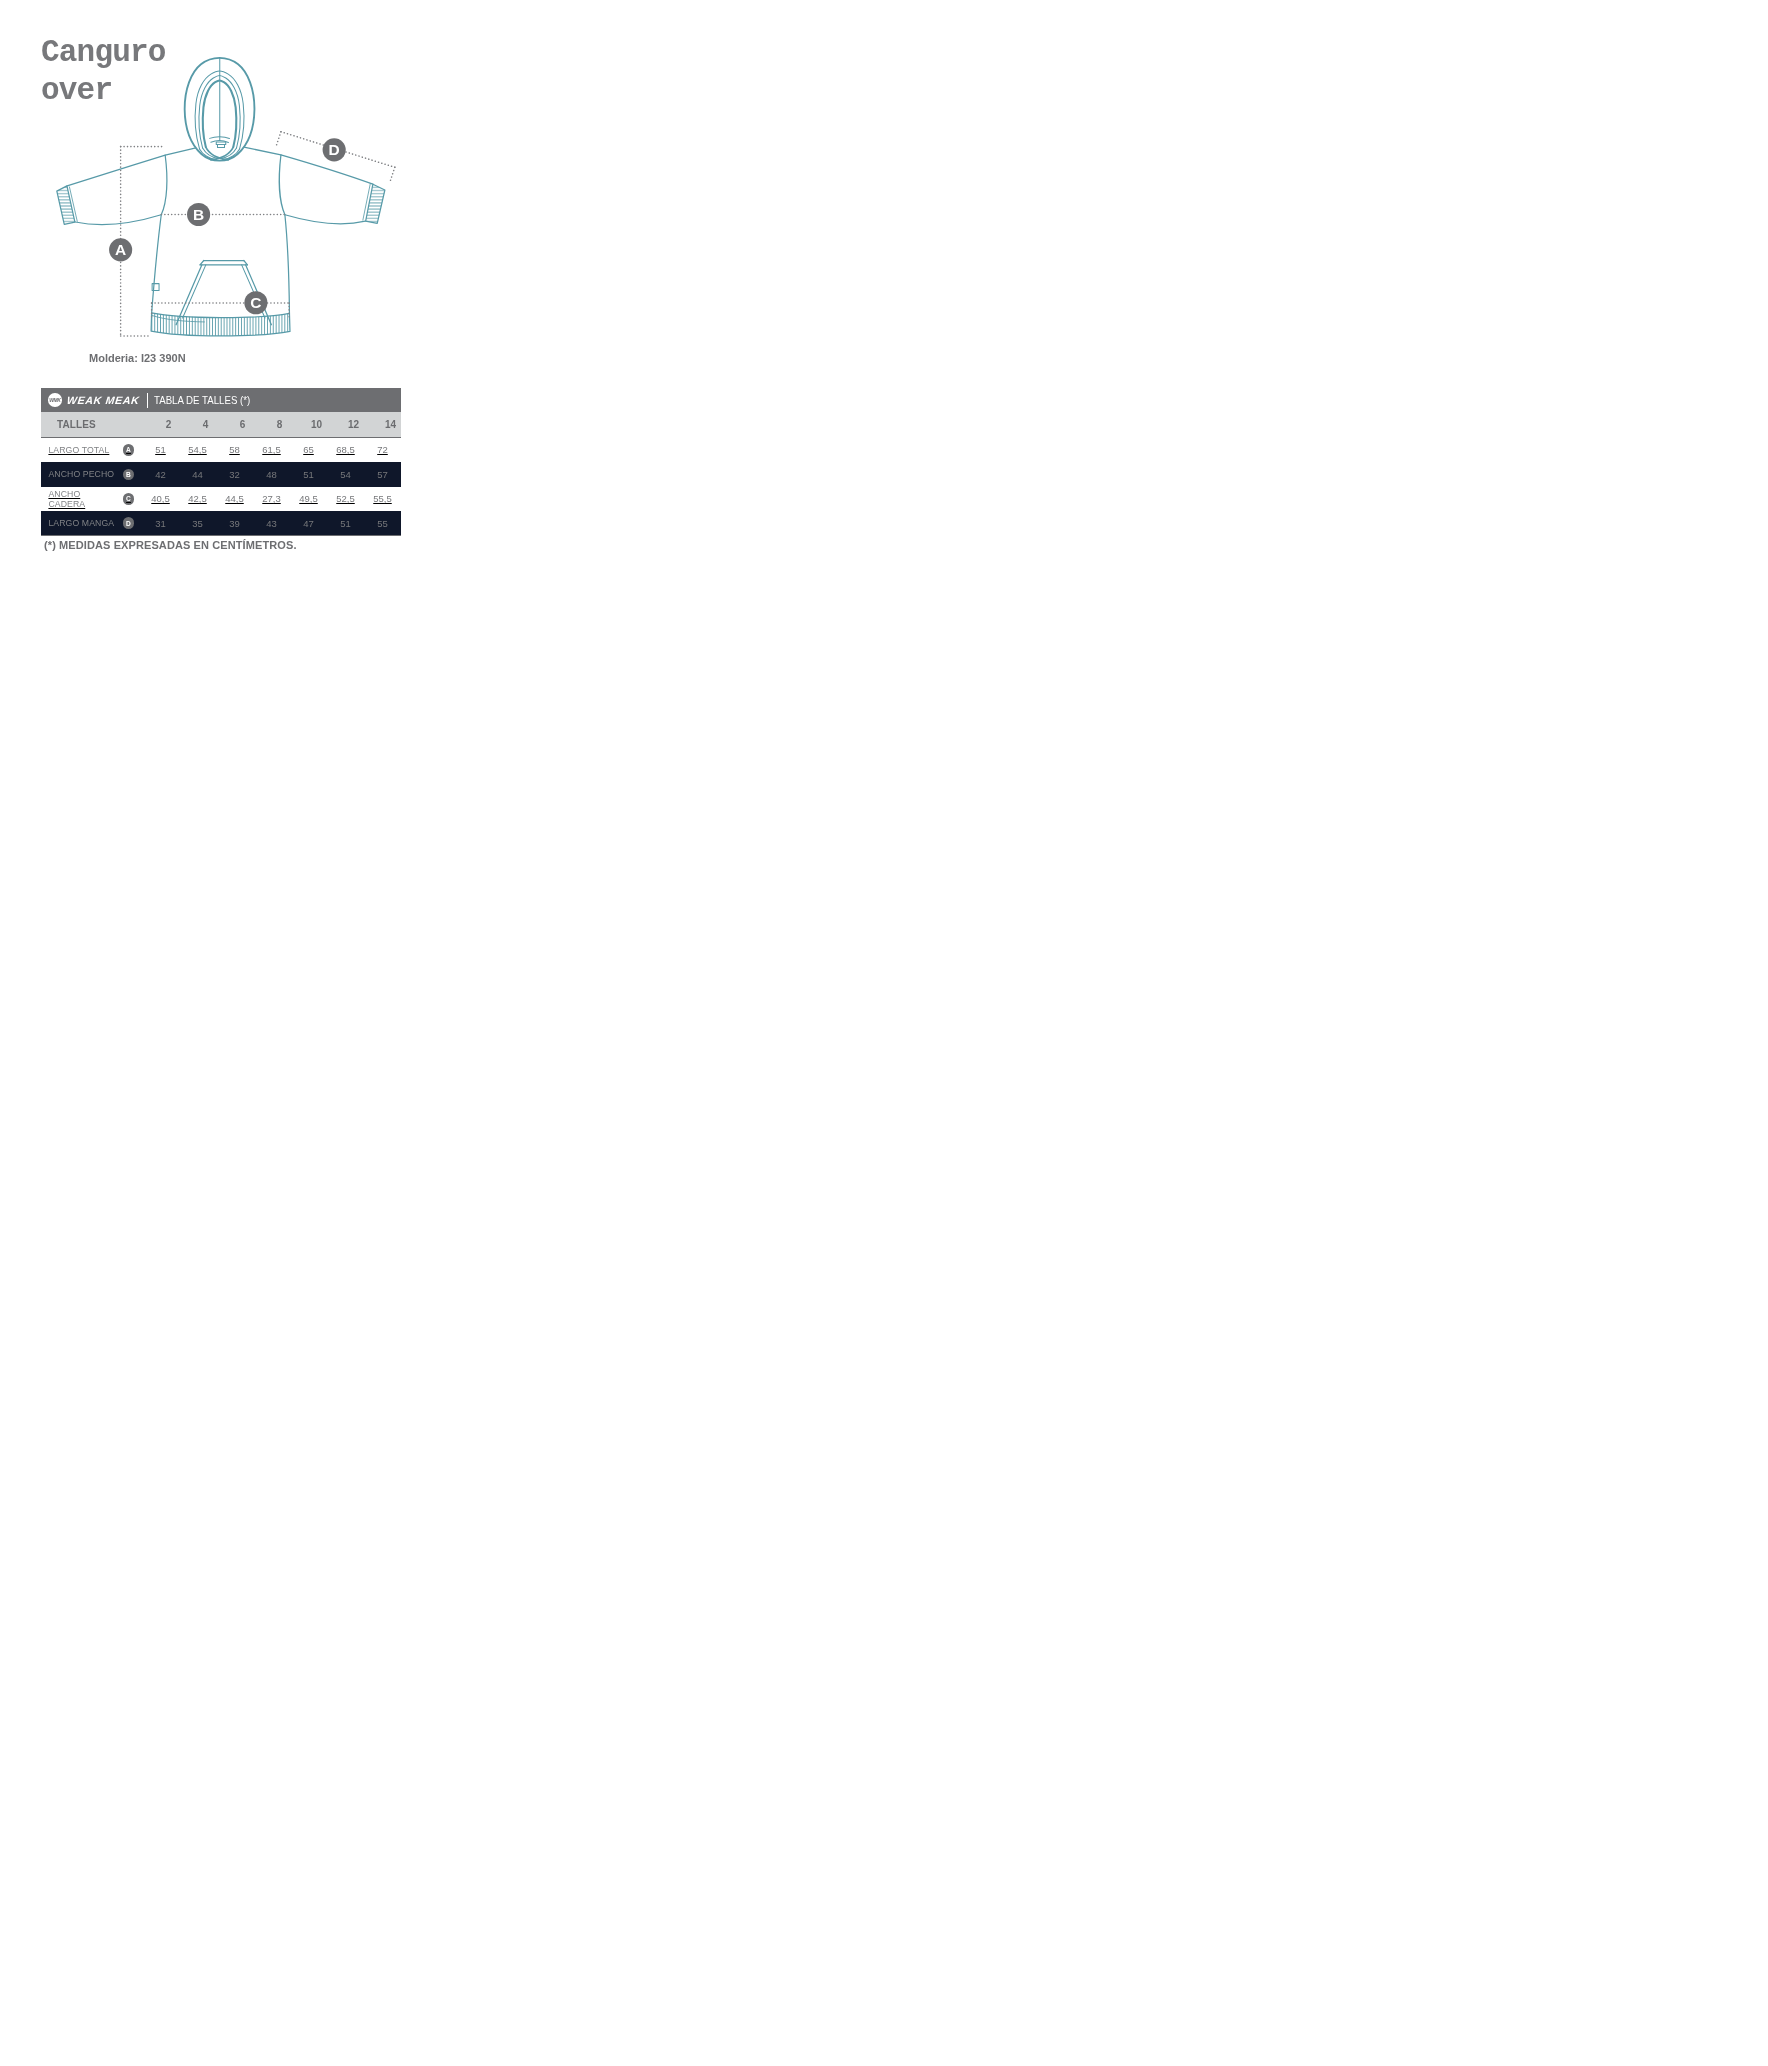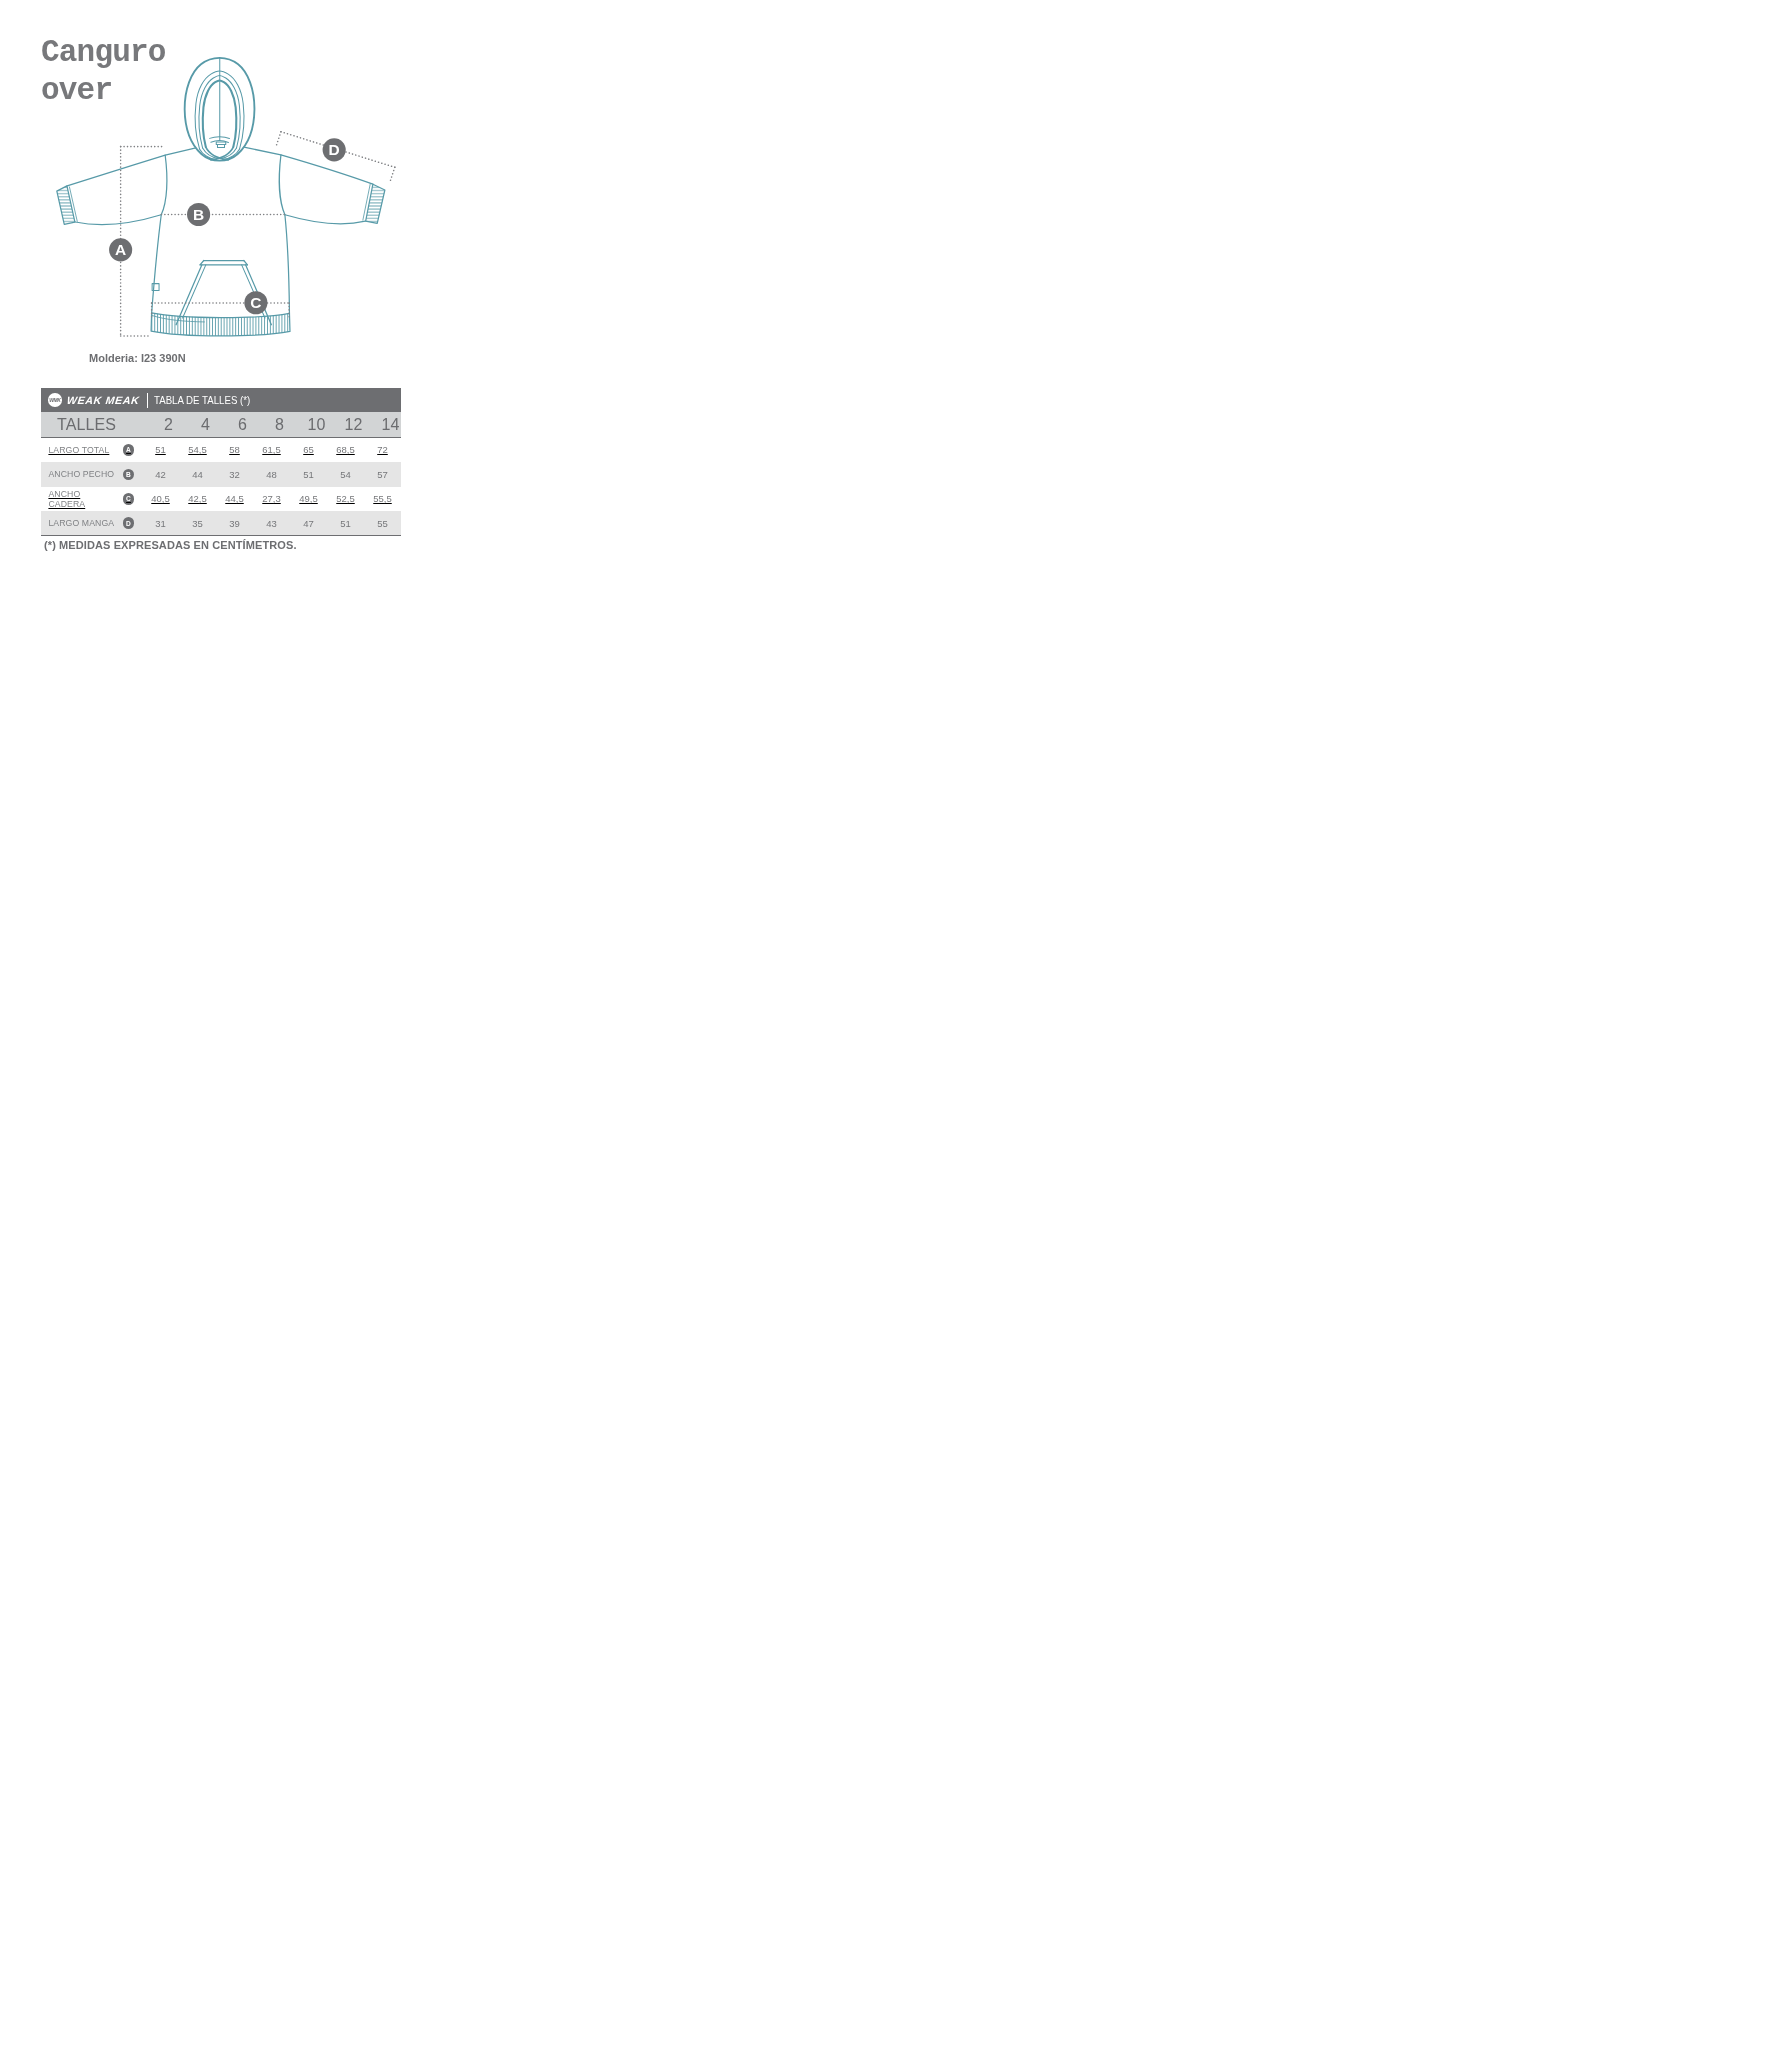--- a/index.html
+++ b/index.html
@@ -16,23 +16,23 @@
                display:flex;align-items:center;justify-content:center;
                font-weight:bold;font-style:italic;font-size:5px;letter-spacing:-0.4px;flex:none;}
   .brand{color:#fff;font-size:10.7px;font-weight:bold;font-style:italic;margin-left:5.4px;
          letter-spacing:0.6px;transform:skewX(-6deg);white-space:nowrap;}
   .hdr-divider{width:0.8px;height:15px;background:#fff;margin:0 6.2px 0 7.9px;flex:none;}
   .t-title{color:#fff;font-size:11px;transform:scaleX(0.88);transform-origin:left center;
            white-space:nowrap;letter-spacing:0;}
   .t-row{display:grid;grid-template-columns:74px 27px repeat(7,1fr);
          align-items:center;height:24.4px;}
   .t-sizes{background:#d2d4d5;border-bottom:0.8px solid #6d6e71;}
-  .t-sizes .label,.t-sizes .num{font-weight:normal;color:#6b6c6f;font-size:16px;padding-left:16px;}
+  .t-sizes .label,.t-sizes .num{font-weight:bold;color:#6b6c6f;font-size:10px;padding-left:16px;}
   .row-white{background:#fff;text-decoration:underline;}
-  .row-gray{background:#e5e5e5;}
+  .row-gray{background:#0f172a;}
   .label{padding-left:7.4px;font-size:8.7px;color:#808285;letter-spacing:0.1px;}
   .num{font-size:9.5px;color:#76777a;text-align:center;}
   .badge-cell{display:flex;justify-content:center;}
   .badge{width:11.6px;height:11.6px;border-radius:50%;background:#6d6e71;color:#fff;
          font-weight:bold;font-size:6.6px;display:flex;align-items:center;justify-content:center;}
   .footnote{position:absolute;left:44px;top:539px;font-size:11px;font-weight:bold;
             color:#6d6e71;letter-spacing:0.1px;}
   
   .tl{fill:none;stroke:#579aa8;stroke-linecap:round;stroke-linejoin:round;}
   .w8{stroke-width:8;} .w10{stroke-width:10;} .w12{stroke-width:12;}

